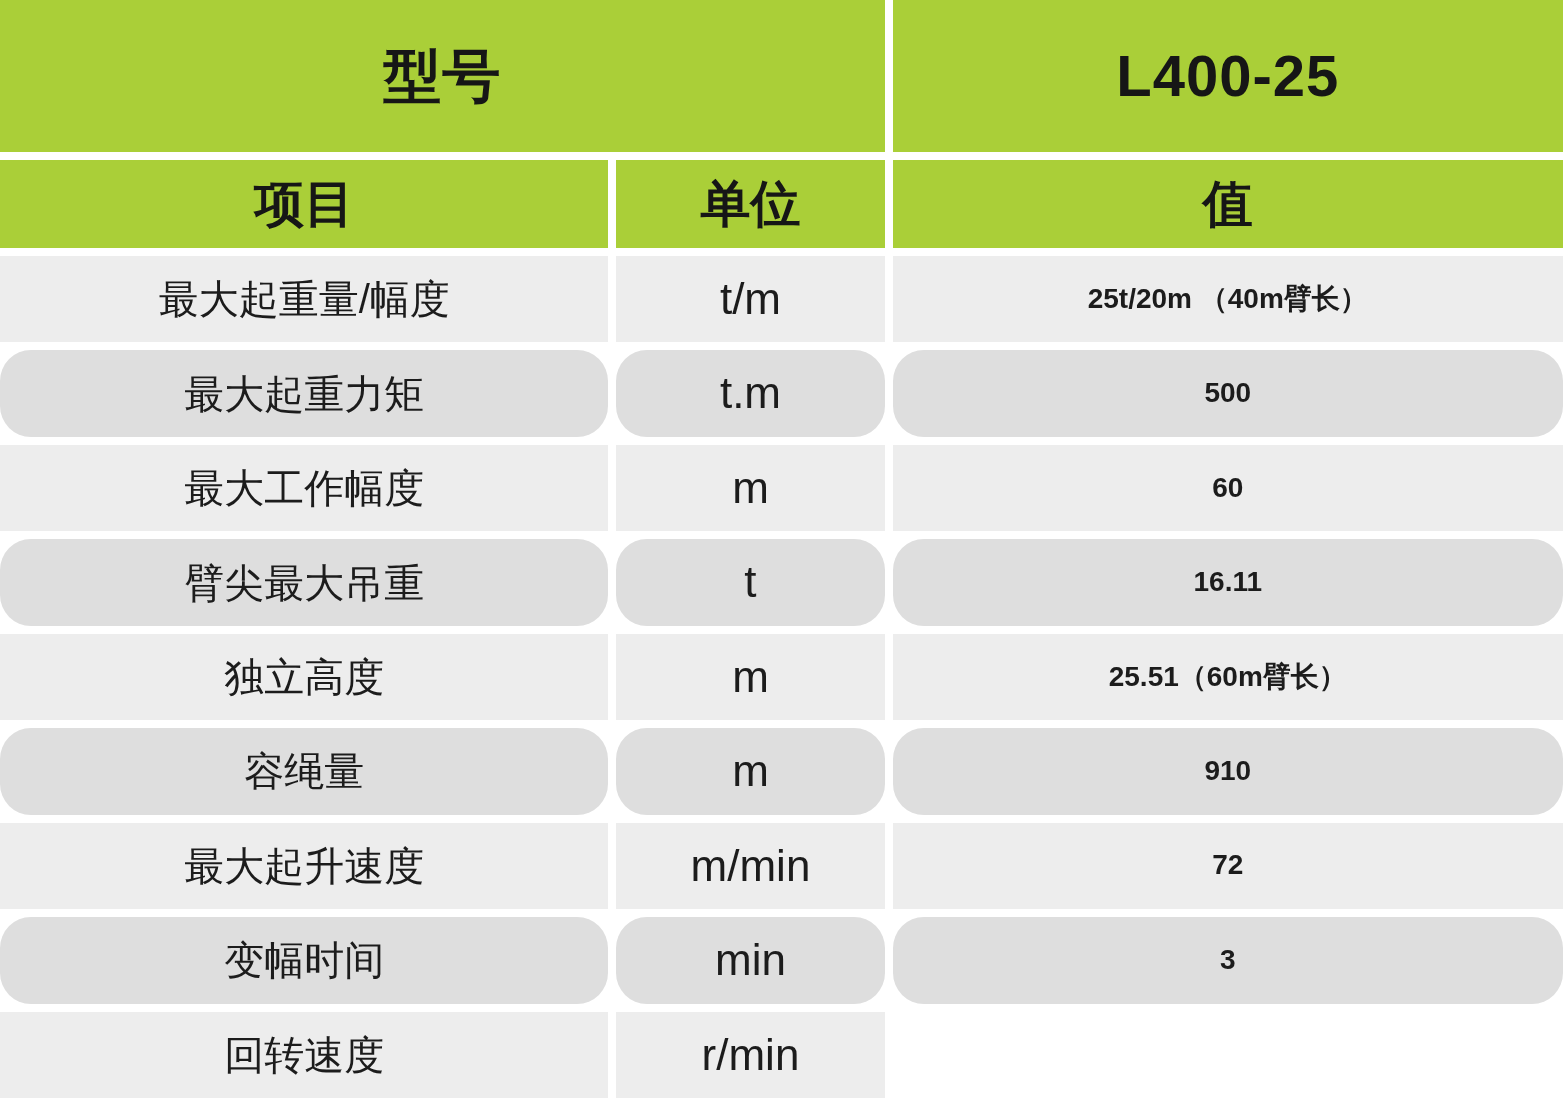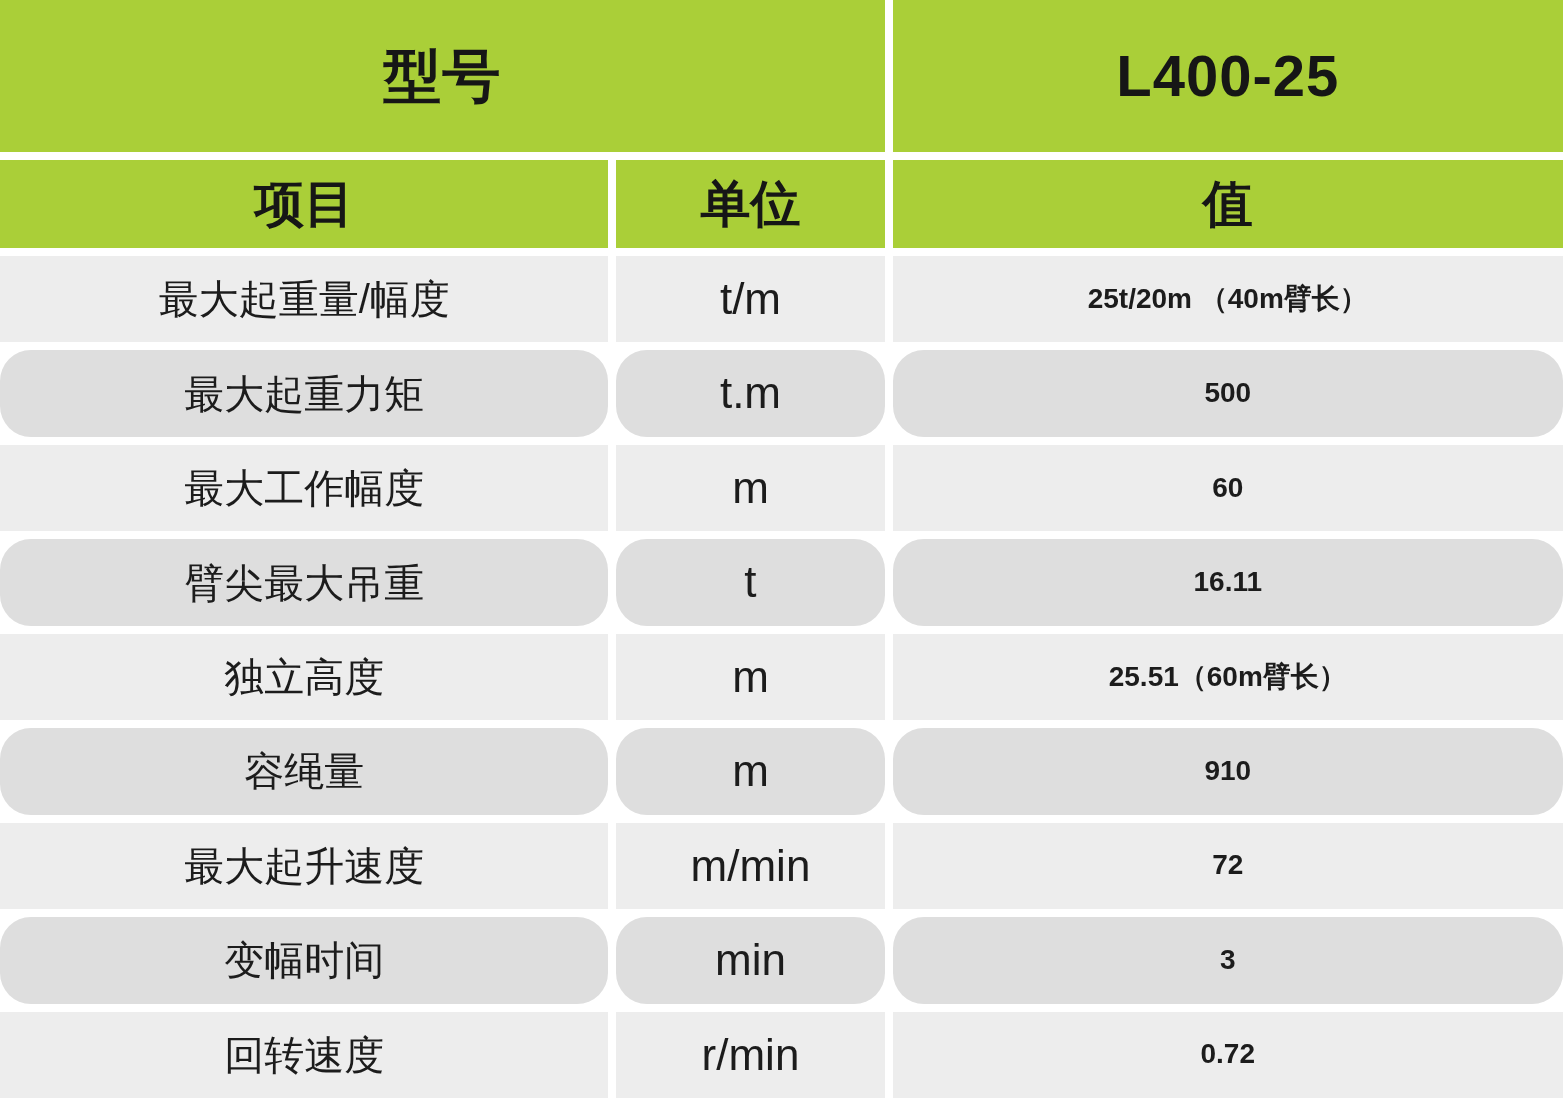--- a/index.html
+++ b/index.html
@@ -86,15 +86,14 @@
   <div class="cell row-light item-cell">最大起升速度</div>
   <div class="cell row-light unit-cell">m/min</div>
   <div class="cell row-light value-cell">72</div>
 
   <div class="cell row-dark item-cell">变幅时间</div>
   <div class="cell row-dark unit-cell">min</div>
   <div class="cell row-dark value-cell">3</div>
 
   <div class="cell row-light item-cell">回转速度</div>
   <div class="cell row-light unit-cell">r/min</div>
-  <div class="cell row-light value-cell">0.72</div>
 
 </div>
 
 </body></html>

